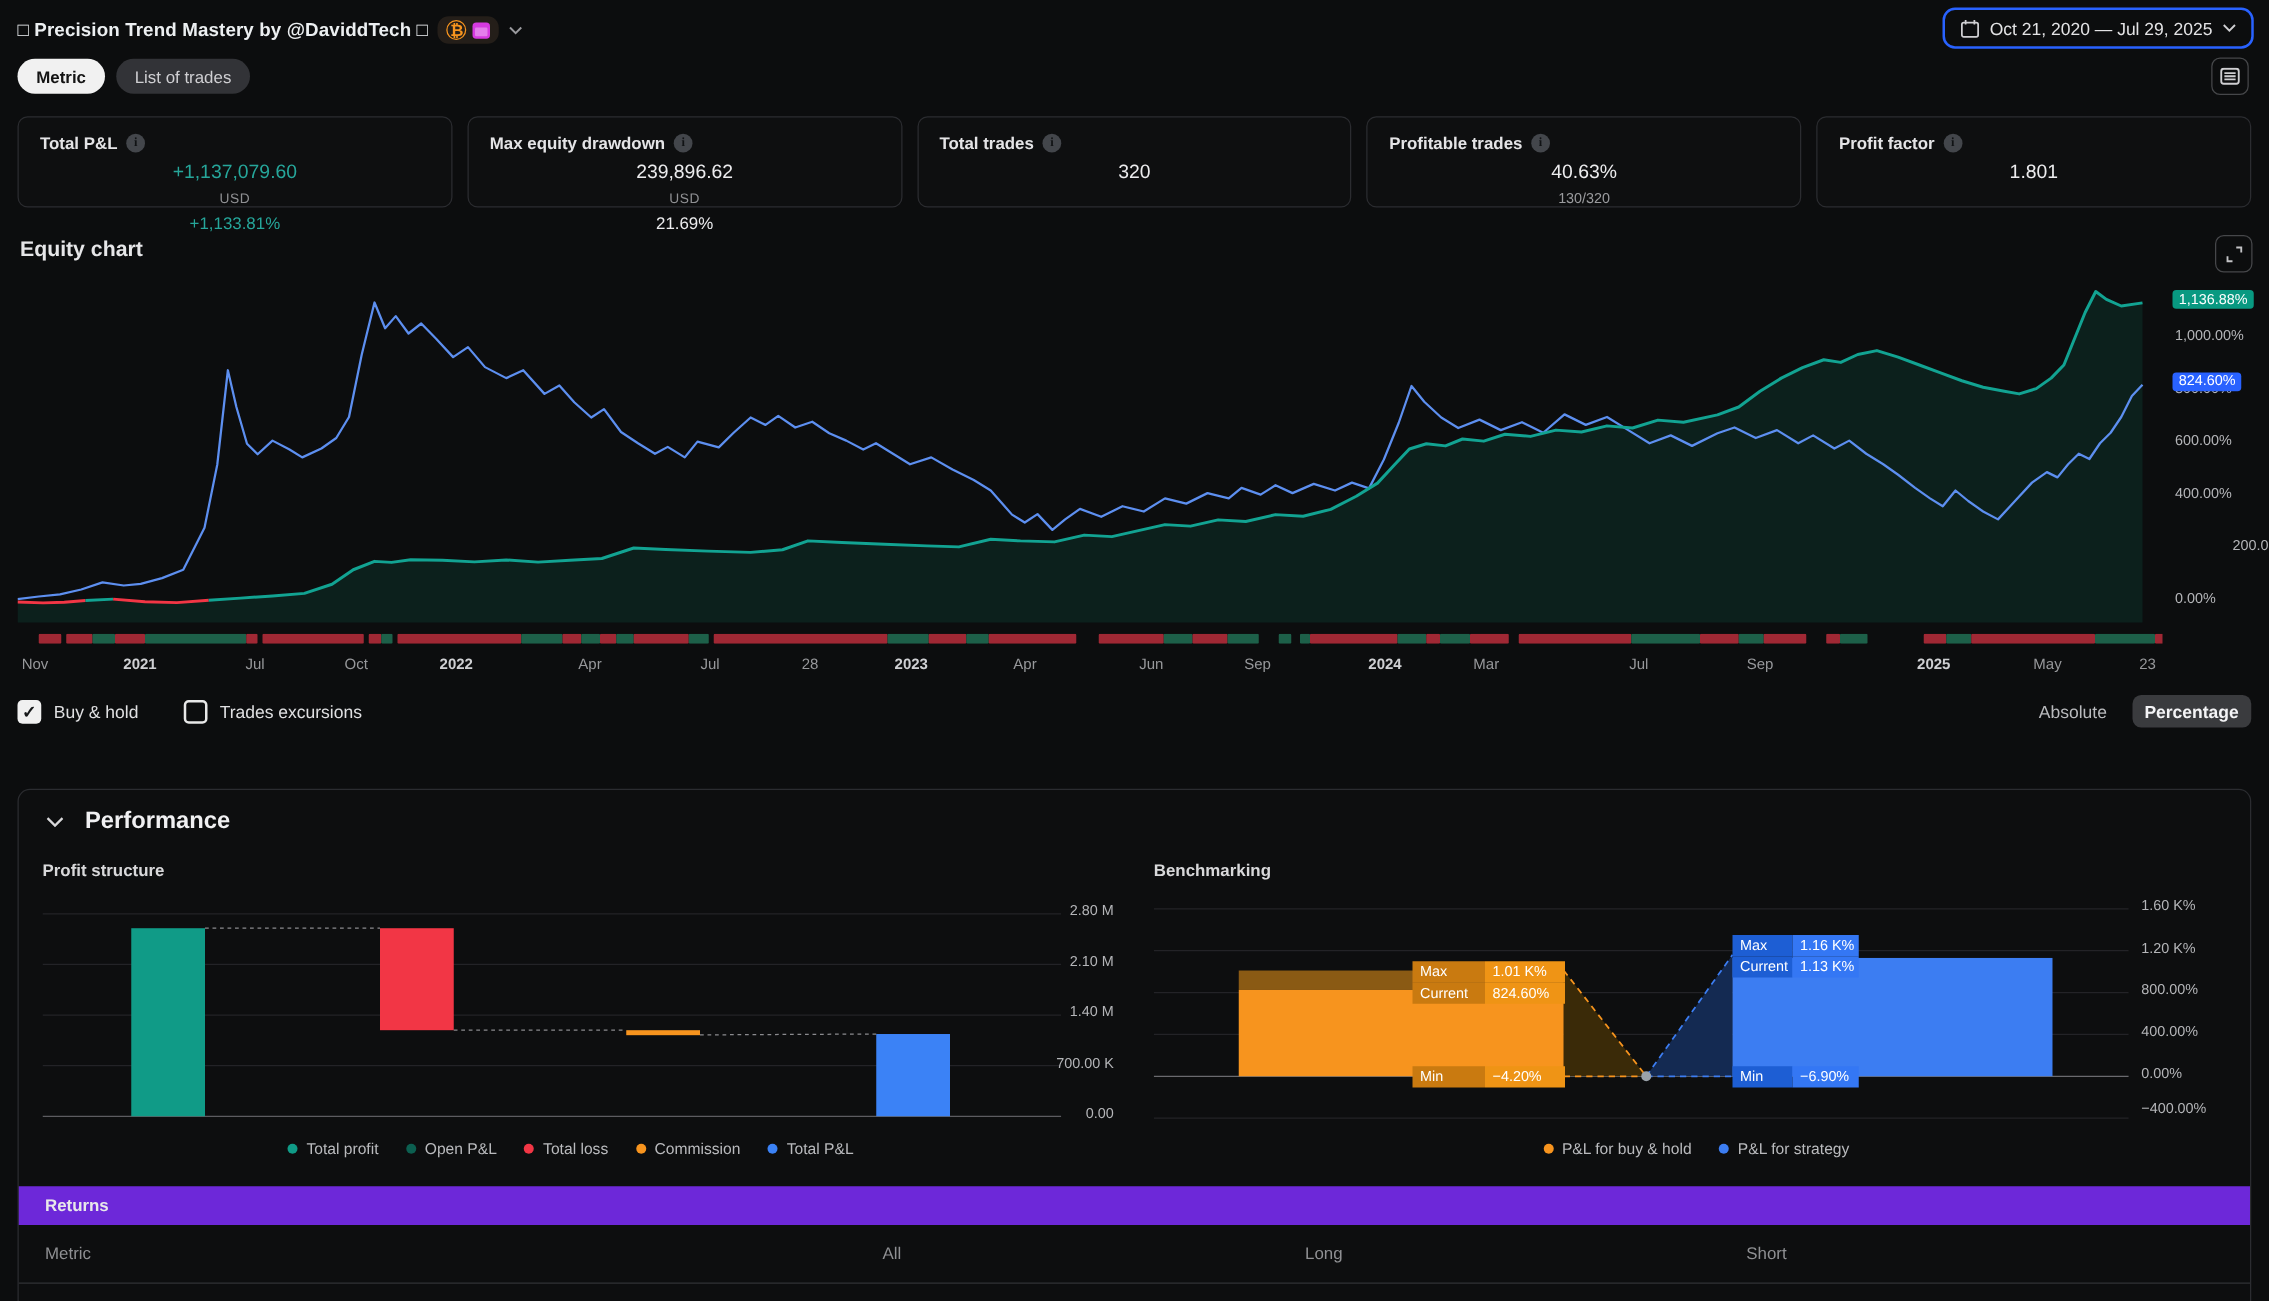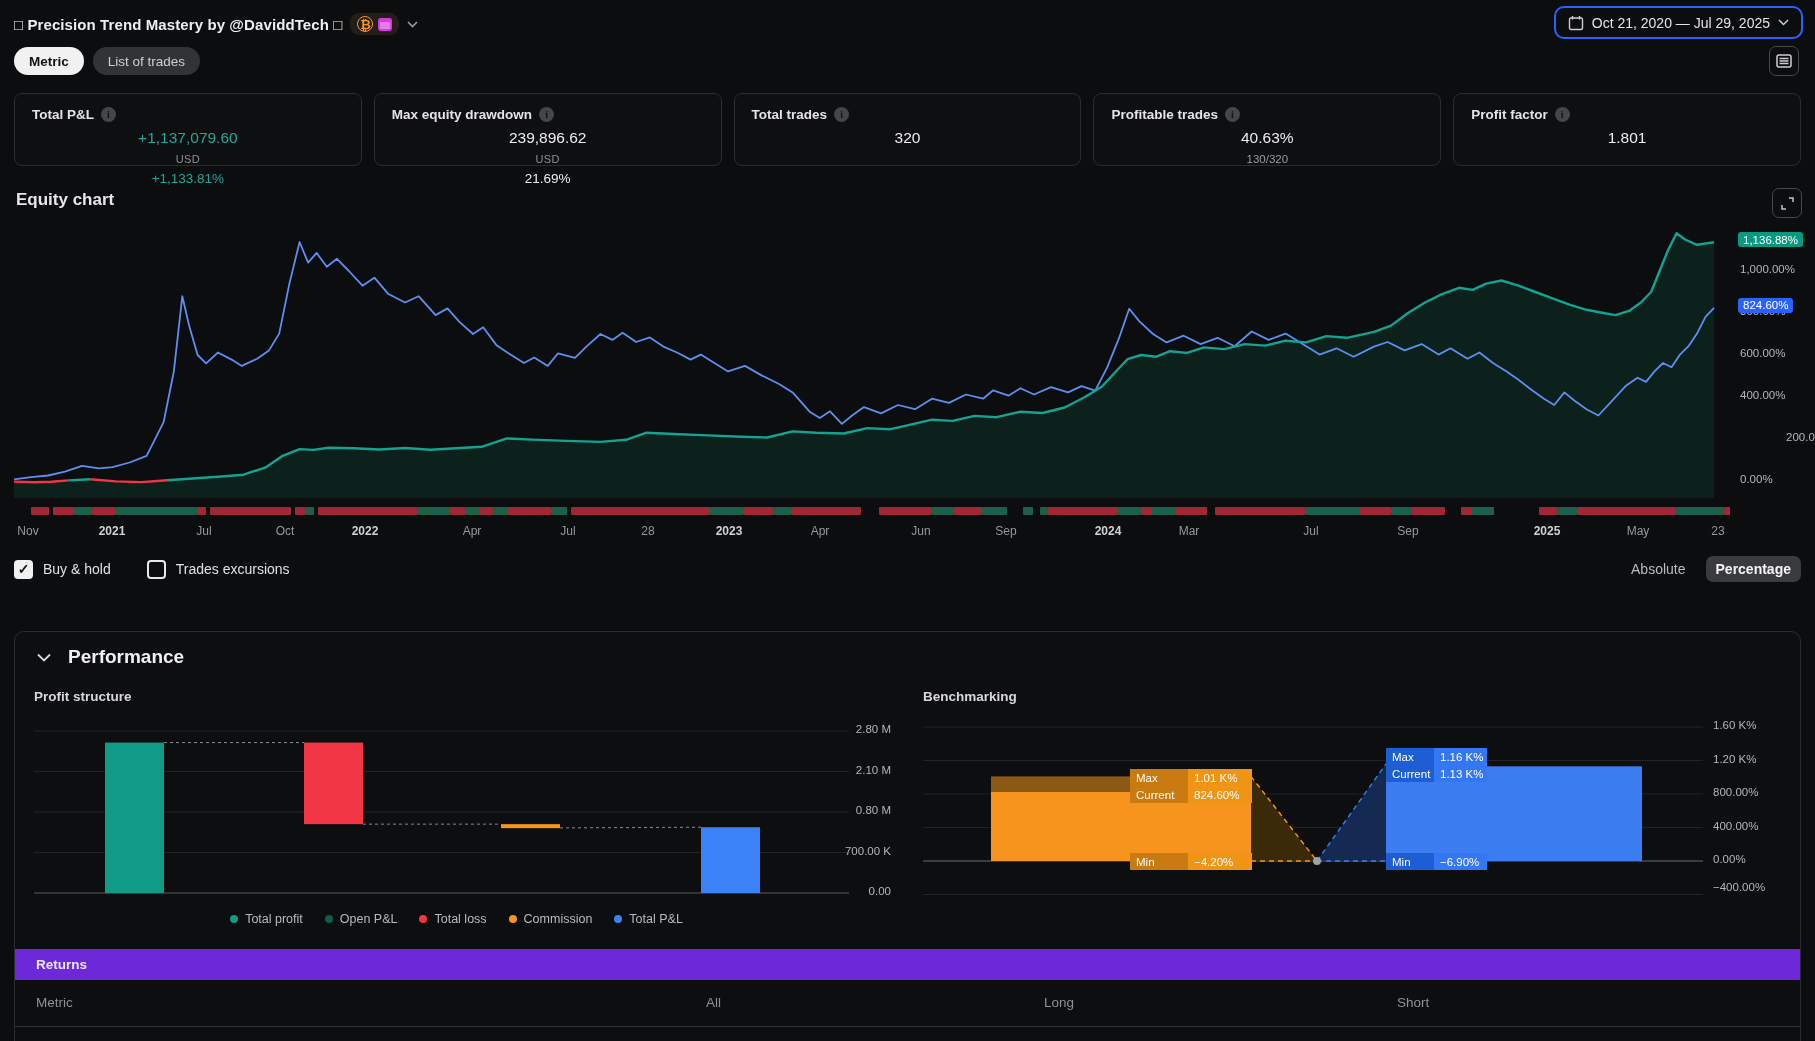--- a/index.html
+++ b/index.html
@@ -339,21 +339,21 @@
         <rect x="467" y="103.15" width="59" height="4" fill="#f7941e"></rect>
         <rect x="667" y="106.2118" width="59" height="65.7882" fill="#3b82f6"></rect>
         <line x1="130" y1="21.571428571428555" x2="270" y2="21.571428571428555" stroke="#8a8a8e" stroke-width="1" stroke-dasharray="3 3"></line>
         <line x1="329" y1="103.15" x2="467" y2="103.15" stroke="#8a8a8e" stroke-width="1" stroke-dasharray="3 3"></line>
         <line x1="526" y1="106.91071428571428" x2="667" y2="106.2118" stroke="#8a8a8e" stroke-width="1" stroke-dasharray="3 3"></line>
       </svg>
   </div>
   <div id="profit-yaxis">
       <div style="top: 2px;">2.80 M</div>
       <div style="top: 42.5px;">2.10 M</div>
-      <div style="top: 83px;">0.80 M</div>
+      <div style="top: 83px;">1.40 M</div>
       <div style="top: 123.5px;">700.00 K</div>
       <div style="top: 164px;">0.00</div>
     </div>
   <div class="legend" id="profit-legend">
       <div class="legend-item">
         <div class="legend-dot" style="background: rgb(16, 155, 135);"></div>
         <div>Total profit</div>
       </div>
       <div class="legend-item">
         <div class="legend-dot" style="background: rgb(12, 95, 80);"></div>
@@ -427,20 +427,30 @@
     </div>
   </div>
   <div id="bench-yaxis">
       <div style="top: 3px;">1.60 K%</div>
       <div style="top: 36.5px;">1.20 K%</div>
       <div style="top: 70px;">800.00%</div>
       <div style="top: 103.5px;">400.00%</div>
       <div style="top: 137px;">0.00%</div>
       <div style="top: 165px;">−400.00%</div>
     </div>
+  <div class="legend" id="bench-legend">
+      <div class="legend-item">
+        <div class="legend-dot" style="background: rgb(247, 148, 30);"></div>
+        <div>P&amp;L for buy &amp; hold</div>
+      </div>
+      <div class="legend-item">
+        <div class="legend-dot" style="background: rgb(60, 125, 242);"></div>
+        <div>P&amp;L for strategy</div>
+      </div>
+    </div>
 
   <div class="returns-band">
     <span>Returns</span>
   </div>
   <div class="returns-header">
     <span style="left:21px">Metric</span>
     <span style="left:691px">All</span>
     <span style="left:1029px">Long</span>
     <span style="left:1382px">Short</span>
   </div>

